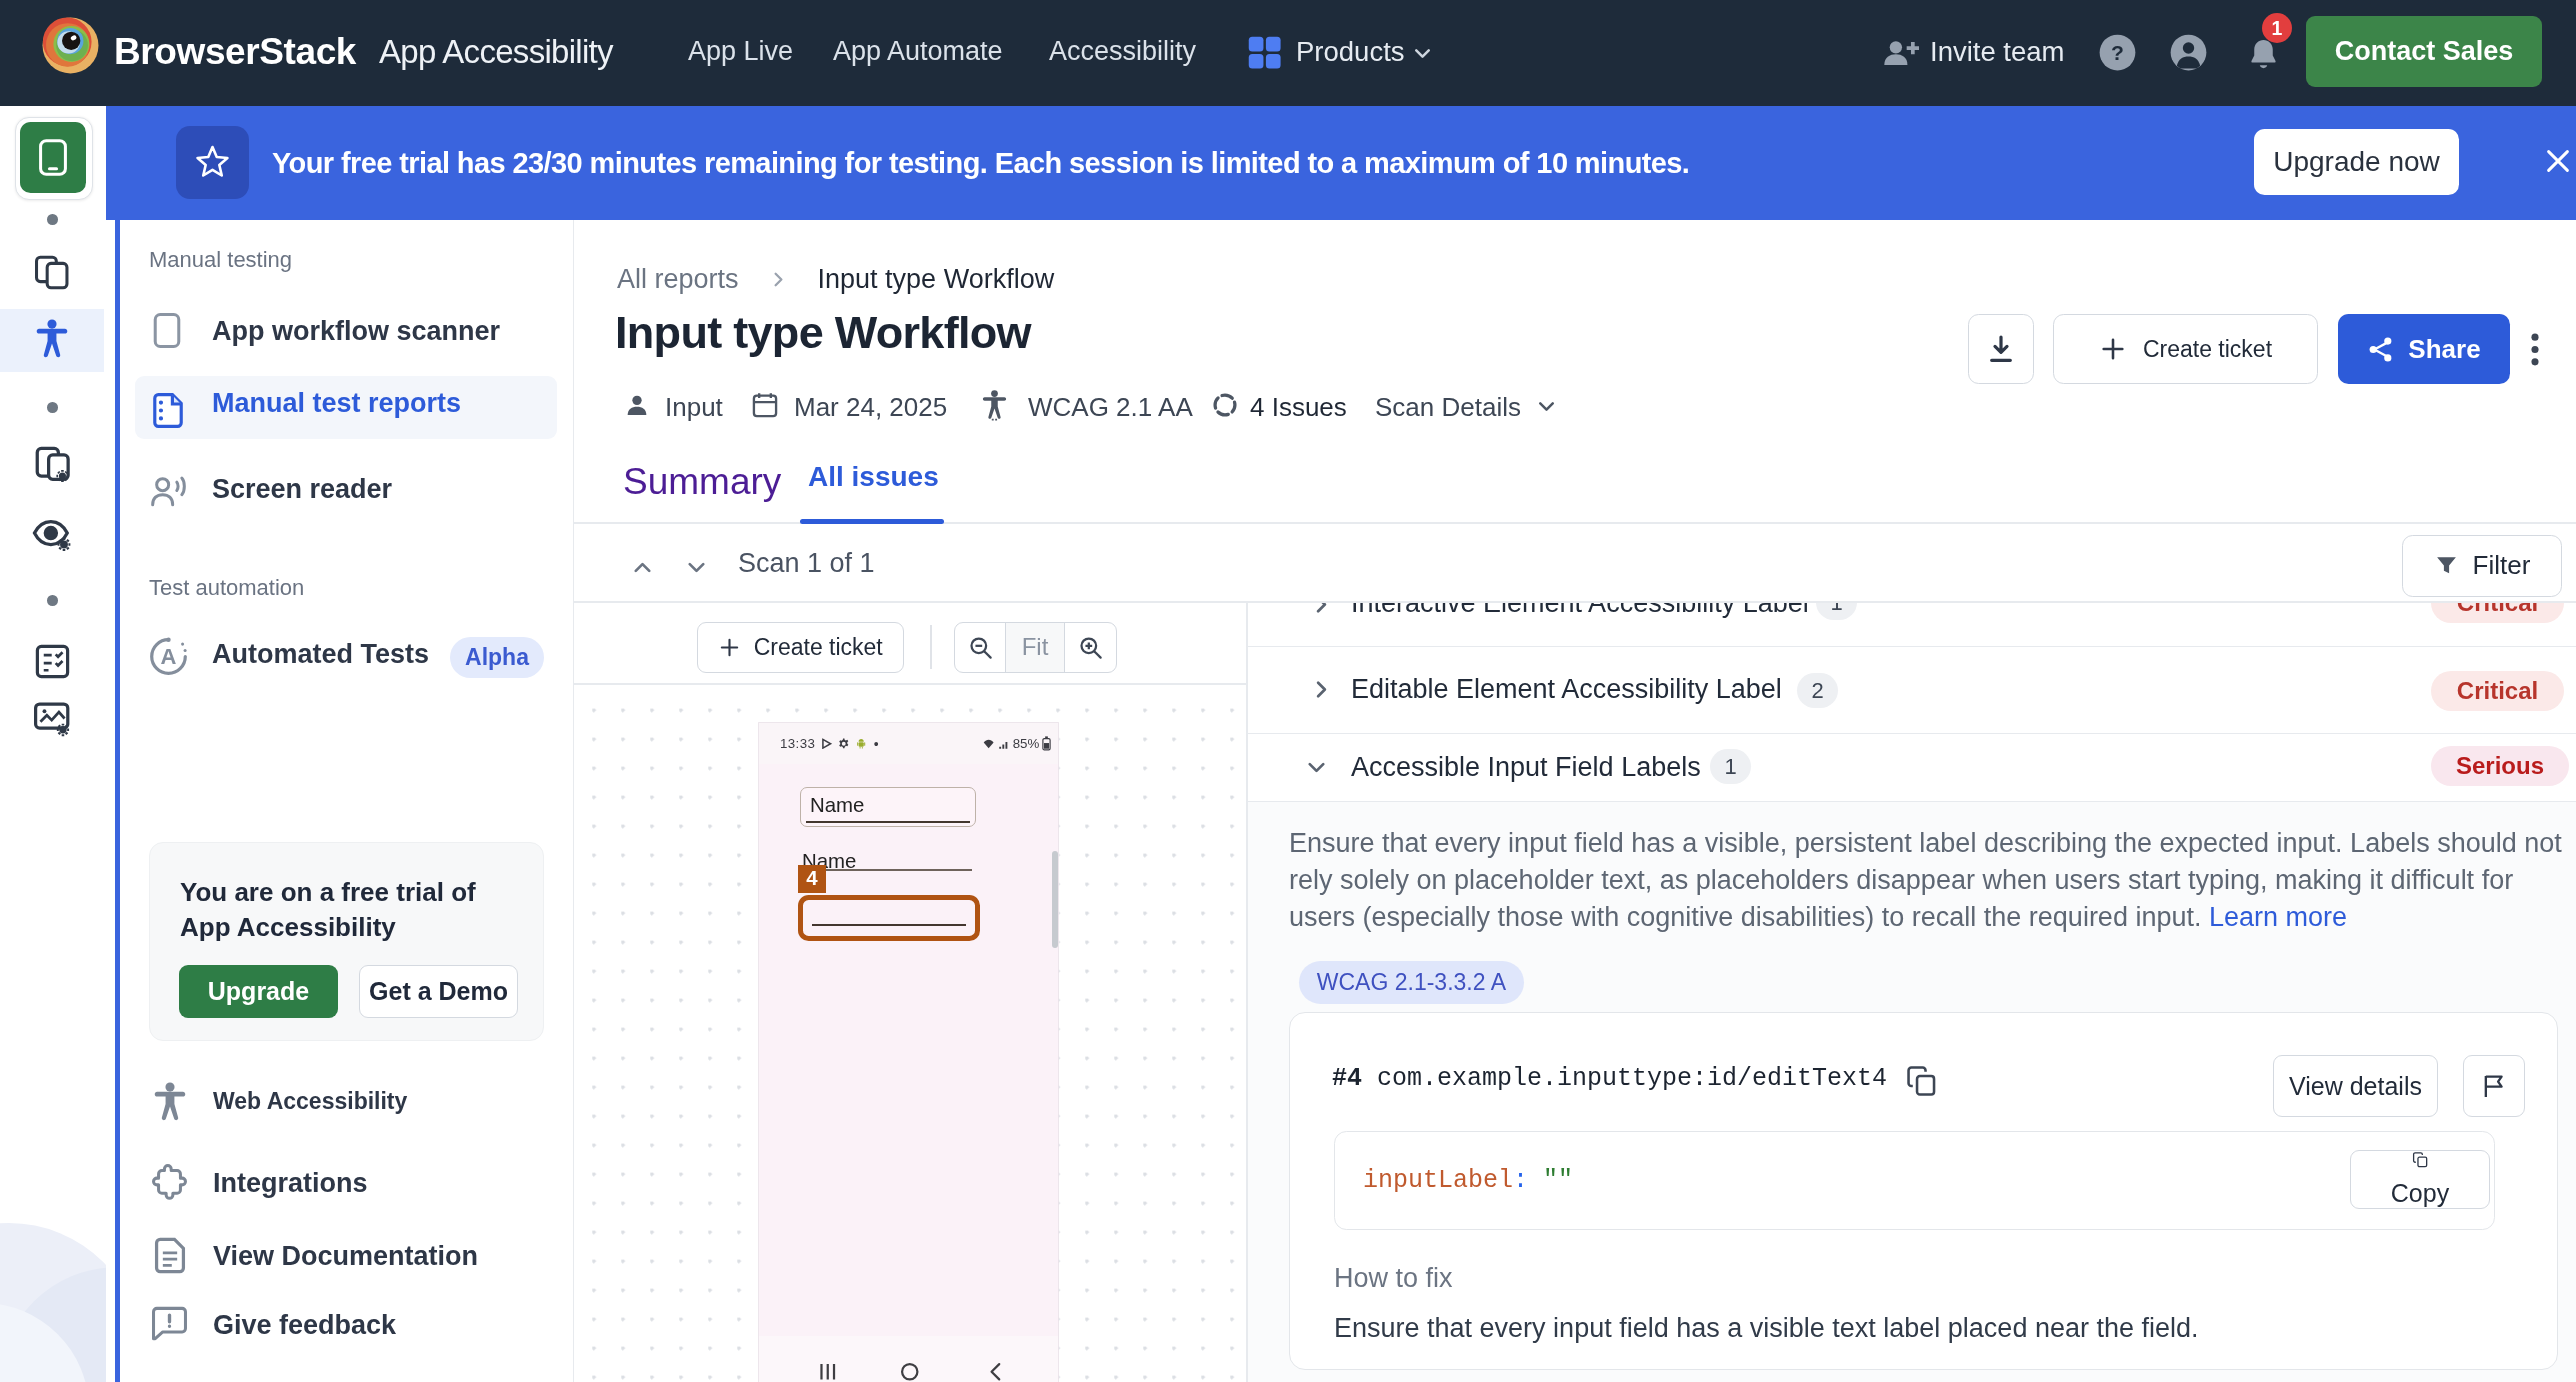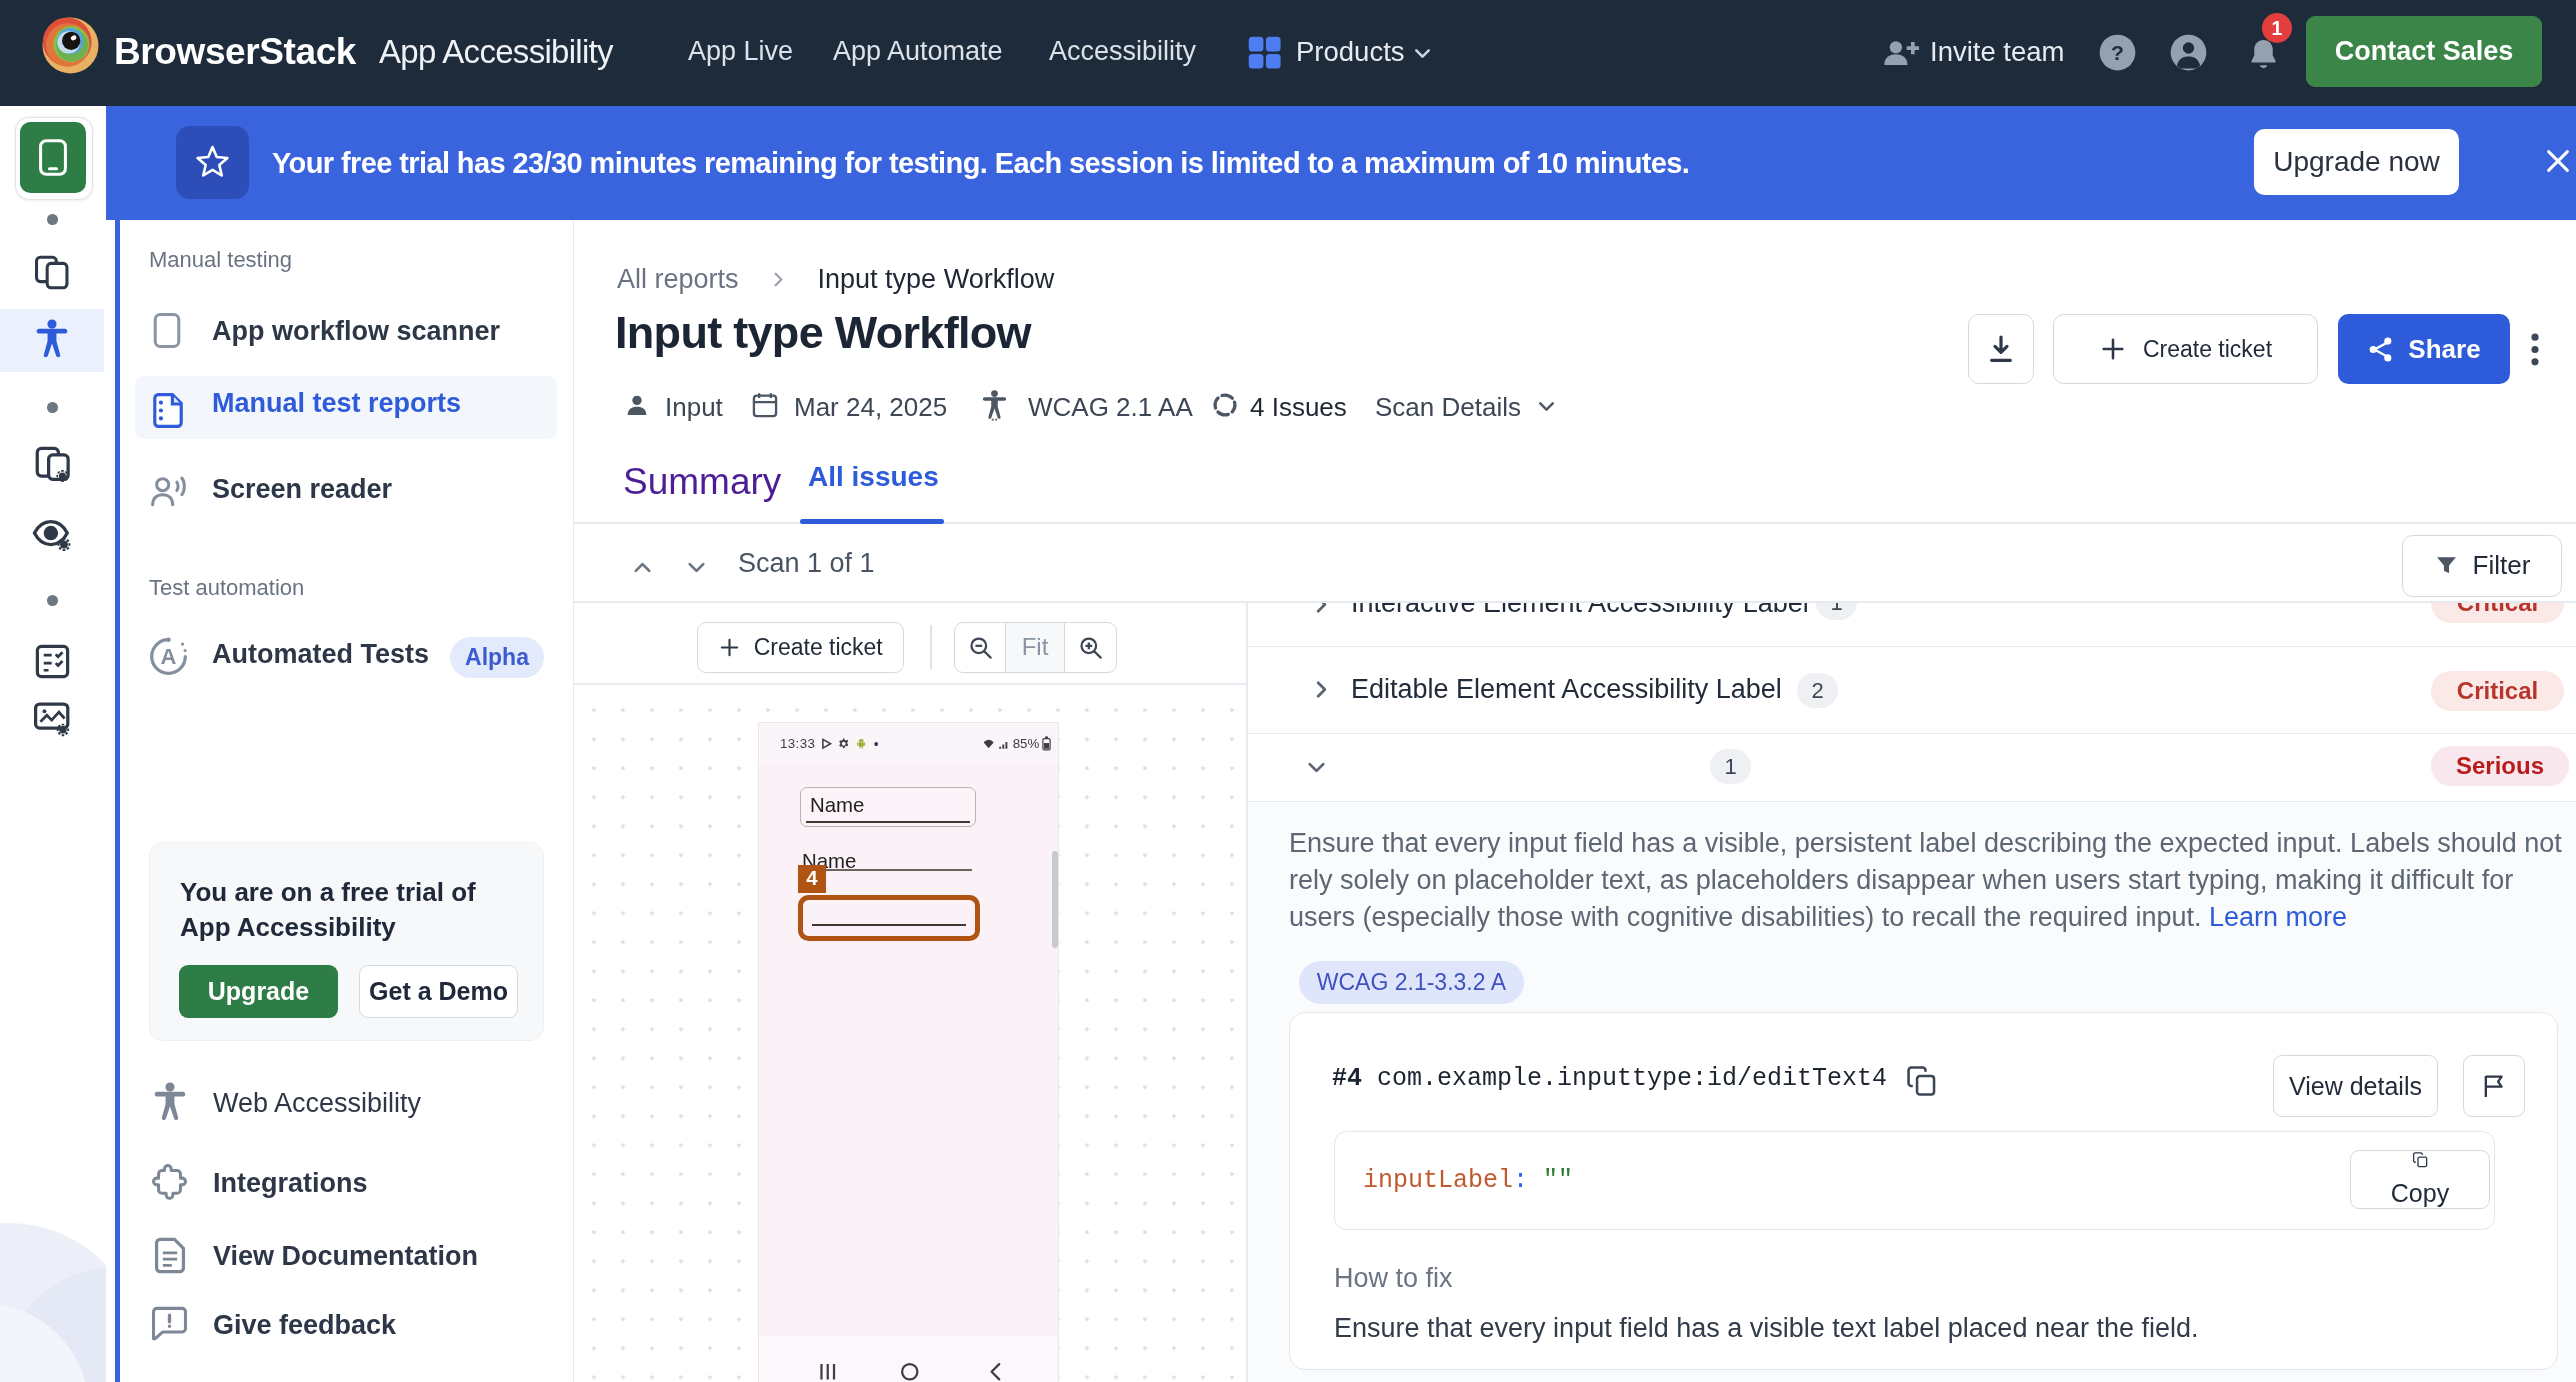--- a/index.html
+++ b/index.html
@@ -179,21 +179,21 @@
   <div class="abs" style="left:28px;top:622px;width:395px;height:199px;background:#f7f8f9;border:0.9px solid #eef0f2;border-radius:14px;">
     <div style="margin:32px 0 0 30px;color:#20293a;font-size:26px;font-weight:600;line-height:35px;">You are on a free trial of<br>App Accessibility</div>
     <div class="abs flex" style="left:29px;top:122px;width:159px;height:53px;background:#2e7d46;border-radius:9px;color:#fff;font-size:25px;font-weight:600;justify-content:center;">Upgrade</div>
     <div class="abs flex" style="left:209px;top:122px;width:159px;height:53px;background:#fff;border:1.8px solid #d4d9e0;border-radius:9px;color:#20293a;font-size:25px;font-weight:600;justify-content:center;">Get a Demo</div>
   </div>
 
   <svg class="abs" style="left:32px;top:862px" width="34" height="39" viewBox="0 0 20 23" fill="#7d8795">
     <circle cx="10" cy="3" r="2.7"></circle>
     <path d="M1 7.2 C1 6.4 1.6 5.8 2.4 5.8 L17.6 5.8 C18.4 5.8 19 6.4 19 7.2 C19 8 18.4 8.6 17.6 8.6 L12.6 8.6 L12.6 13 L14.8 21 C15 21.8 14.5 22.5 13.7 22.5 C13.1 22.5 12.6 22.1 12.4 21.5 L10 14.5 L7.6 21.5 C7.4 22.1 6.9 22.5 6.3 22.5 C5.5 22.5 5 21.8 5.2 21 L7.4 13 L7.4 8.6 L2.4 8.6 C1.6 8.6 1 8 1 7.2 Z"></path>
   </svg>
-  <div class="abs" style="left:92px;top:868px;color:#2e3747;font-size:27px;font-weight:400;">Web Accessibility</div>
+  <div class="abs" style="left:92px;top:868px;color:#2e3747;font-size:23px;font-weight:700;">Web Accessibility</div>
   <svg class="abs" style="left:30px;top:943px" width="37" height="37" viewBox="0 0 22 22" fill="none" stroke="#7d8795" stroke-width="1.8" stroke-linejoin="round">
     <path d="M8 3.5 C8 2.4 8.9 1.5 10 1.5 C11.1 1.5 12 2.4 12 3.5 L12 4.5 L15.5 4.5 C16.6 4.5 17.5 5.4 17.5 6.5 L17.5 9 L18.5 9 C19.6 9 20.5 9.9 20.5 11 C20.5 12.1 19.6 13 18.5 13 L17.5 13 L17.5 16 C17.5 17.1 16.6 18 15.5 18 L13 18 L13 19 C13 20.1 12.1 21 11 21 C9.9 21 9 20.1 9 19 L9 18 L6.5 18 C5.4 18 4.5 17.1 4.5 16 L4.5 13 L3.5 13 C2.4 13 1.5 12.1 1.5 11 C1.5 9.9 2.4 9 3.5 9 L4.5 9 L4.5 6.5 C4.5 5.4 5.4 4.5 6.5 4.5 L8 4.5 Z"></path>
   </svg>
   <div class="abs" style="left:92px;top:948px;color:#2e3747;font-size:27px;font-weight:600;">Integrations</div>
   <svg class="abs" style="left:32px;top:1016px" width="34" height="39" viewBox="0 0 19 21" fill="none" stroke="#7d8795" stroke-width="1.8">
     <path d="M2 3.5 C2 2.4 2.9 1.5 4 1.5 L12 1.5 L17 6.5 L17 17.5 C17 18.6 16.1 19.5 15 19.5 L4 19.5 C2.9 19.5 2 18.6 2 17.5 Z"></path>
     <path d="M5.5 9 h8 M5.5 12.5 h8 M5.5 16 h5" stroke-width="1.6"></path>
   </svg>
   <div class="abs" style="left:92px;top:1021px;color:#2e3747;font-size:27px;font-weight:600;">View Documentation</div>
   <svg class="abs" style="left:30px;top:1085px" width="37" height="37" viewBox="0 0 22 22" fill="none" stroke="#7d8795" stroke-width="1.8" stroke-linejoin="round">
@@ -399,20 +399,21 @@
         </svg>
       <div class="abs flex" style="left:103px;top:0;height:86px;color:#222b39;font-size:27px;font-weight:500;">Editable Element Accessibility Label</div>
       <div class="abs flex" style="left:549px;top:27px;width:41px;height:35px;background:#eef0f3;border-radius:18px;color:#3d4654;font-size:22px;justify-content:center;">2</div>
       <div class="abs flex" style="left:1183px;top:25px;width:133px;height:40px;background:#fbe9e8;border-radius:20.4px;color:#b7352c;font-size:24px;font-weight:600;justify-content:center;">Critical</div>
     </div>
 
     <div class="abs" style="left:0;top:131px;width:1328px;height:67px;background:#fff;">
       <svg class="abs" style="left:55px;top:19.5px" width="27" height="27" viewBox="0 0 20 20" fill="none" stroke="#5a6370" stroke-width="2" stroke-linecap="round" stroke-linejoin="round">
           <path d="M5 7.5 L10 12.5 L15 7.5"></path>
         </svg>
+      <div class="abs flex" style="left:103px;top:0;height:67px;color:#222b39;font-size:27px;font-weight:500;">Accessible Input Field Labels</div>
       <div class="abs flex" style="left:462px;top:15px;width:41px;height:35px;background:#eef0f3;border-radius:18px;color:#3d4654;font-size:22px;justify-content:center;">1</div>
       <div class="abs flex" style="left:1183px;top:12.4px;width:138px;height:40px;background:#f9e7ee;border-radius:20.4px;color:#b91c1c;font-size:24px;font-weight:600;justify-content:center;">Serious</div>
     </div>
 
     <div class="abs" style="left:0;top:198px;width:1328px;height:582px;background:#fafbfc;border-top:1.8px solid #e7eaee;">
       <div class="abs" style="left:41px;top:23px;width:1295px;color:#5d6673;font-size:27px;line-height:37px;white-space:nowrap;">Ensure that every input field has a visible, persistent label describing the expected input. Labels should not<br>rely solely on placeholder text, as placeholders disappear when users start typing, making it difficult for<br>users (especially those with cognitive disabilities) to recall the required input. <span style="color:#2d5bd9;">Learn more</span></div>
       <div class="abs flex" style="left:41px;top:159px;gap:30px;flex-direction:column;">
         <div class="flex" style="height:43px;padding:0 18px;background:#dfe6fb;border-radius:22px;color:#3f51c0;font-size:23px;font-weight:500;">WCAG 2.1-3.3.2 A</div>
         <div class="flex" style="height:43px;padding:0 18px;background:#dfe6fb;border-radius:22px;color:#3f51c0;font-size:23px;font-weight:500;">WCAG 2.1-1.3.5 AA</div>
         <div class="flex" style="height:43px;padding:0 18px;background:#dfe6fb;border-radius:22px;color:#3f51c0;font-size:23px;font-weight:700;">WCAG 2.1-2.4.6 AA</div>

